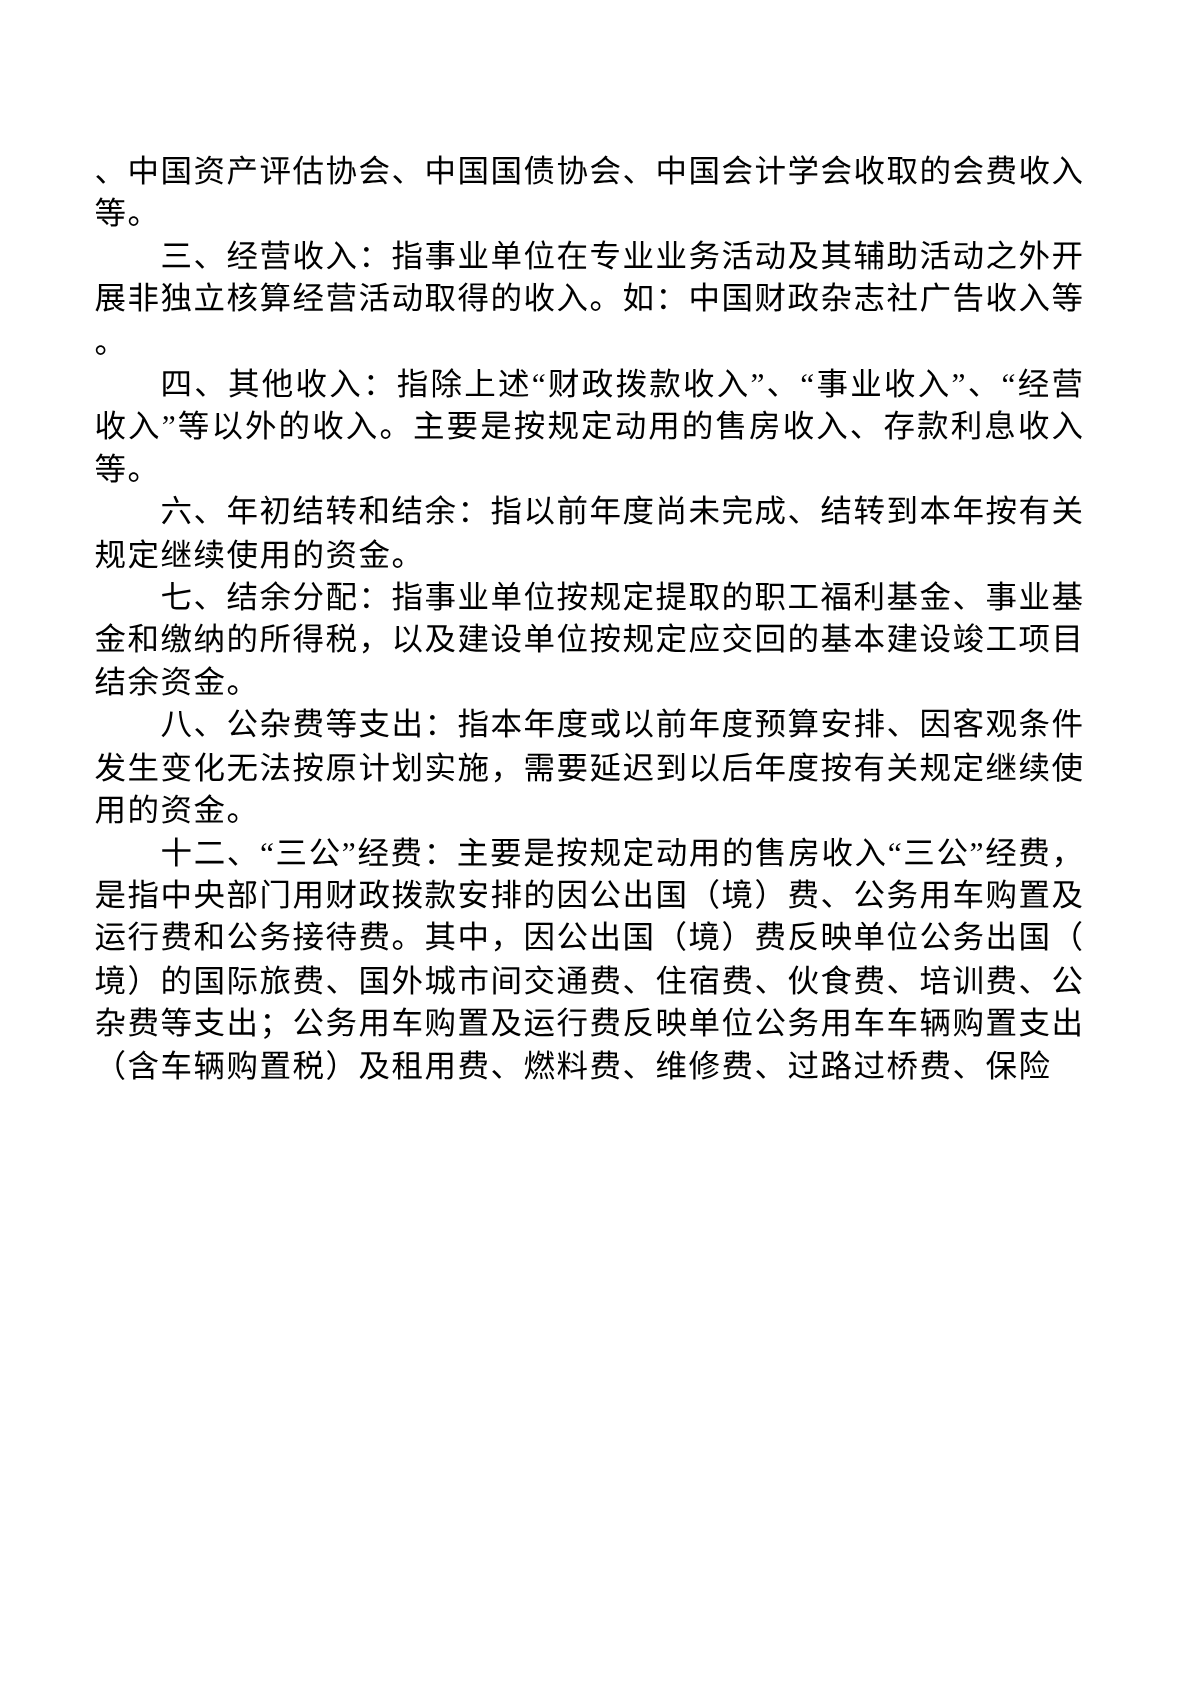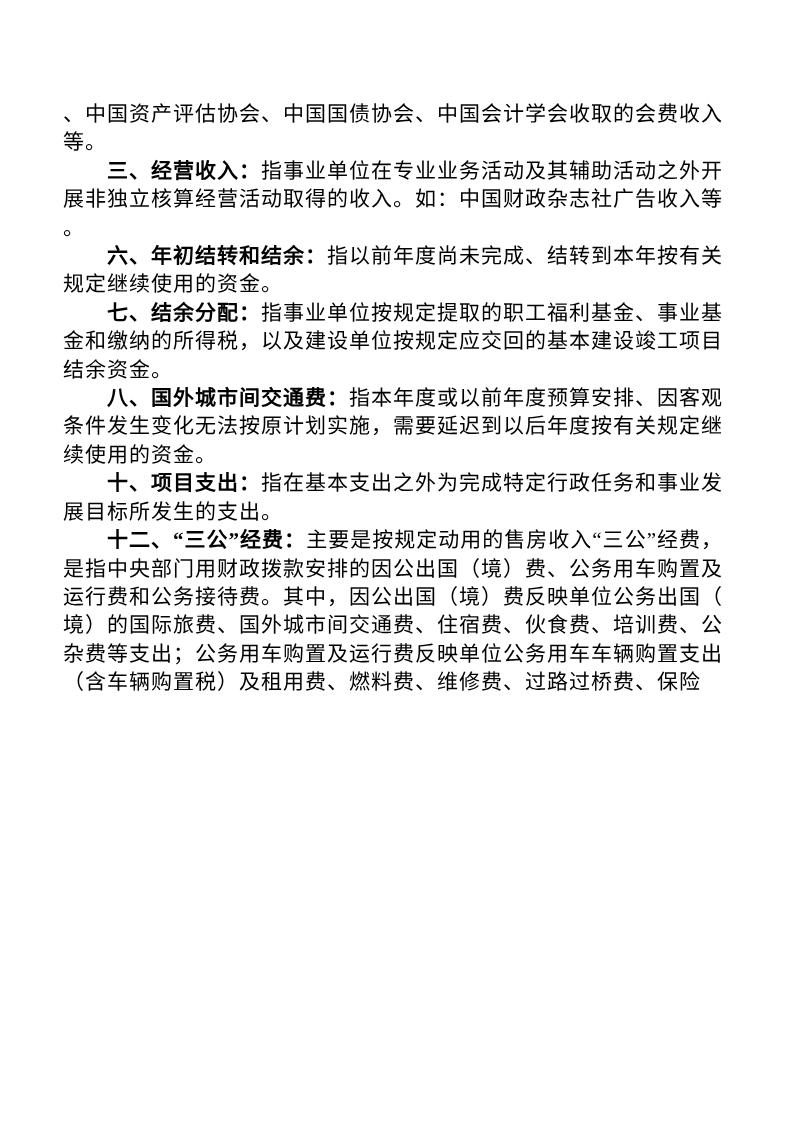--- a/index.html
+++ b/index.html
@@ -30,41 +30,41 @@
   }
   .para {
     margin: 0;
     padding: 0;
     text-indent: 44px;
   }
   .para.continuation {
     text-indent: 0;
   }
   .lead {
-    font-weight: 700;
+    font-weight: 400;
   }
 </style>
 </head>
 <body>
 
 <div class="page">
   <div class="content">
 
     <p class="para continuation"><span class="body-text">、中国资产评估协会、中国国债协会、中国会计学会收取的会费收入等。</span></p>
 
     <p class="para"><span class="lead">三、经营收入：</span><span class="body-text">指事业单位在专业业务活动及其辅助活动之外开展非独立核算经营活动取得的收入。如：中国财政杂志社广告收入等。</span></p>
 
+    <p class="para"><span class="lead">四、其他收入：</span><span class="body-text">指除上述“财政拨款收入”、“事业收入”、“经营收入”等以外的收入。主要是按规定动用的售房收入、存款利息收入等。</span></p>
 
 
     <p class="para"><span class="lead">六、年初结转和结余：</span><span class="body-text">指以前年度尚未完成、结转到本年按有关规定继续使用的资金。</span></p>
 
     <p class="para"><span class="lead">七、结余分配：</span><span class="body-text">指事业单位按规定提取的职工福利基金、事业基金和缴纳的所得税，以及建设单位按规定应交回的基本建设竣工项目结余资金。</span></p>
 
-    <p class="para"><span class="lead">八、国外城市间交通费：</span><span class="body-text">指本年度或以前年度预算安排、因客观条件发生变化无法按原计划实施，需要延迟到以后年度按有关规定继续使用的资金。</span></p>
+    <p class="para"><span class="lead">八、公杂费等支出：</span><span class="body-text">指本年度或以前年度预算安排、因客观条件发生变化无法按原计划实施，需要延迟到以后年度按有关规定继续使用的资金。</span></p>
 
 
-    <p class="para"><span class="lead">十、项目支出：</span><span class="body-text">指在基本支出之外为完成特定行政任务和事业发展目标所发生的支出。</span></p>
 
 
     <p class="para"><span class="lead">十二、“三公”经费：</span><span class="body-text">主要是按规定动用的售房收入“三公”经费，是指中央部门用财政拨款安排的因公出国（境）费、公务用车购置及运行费和公务接待费。其中，因公出国（境）费反映单位公务出国（境）的国际旅费、国外城市间交通费、住宿费、伙食费、培训费、公杂费等支出；公务用车购置及运行费反映单位公务用车车辆购置支出（含车辆购置税）及租用费、燃料费、维修费、过路过桥费、保险</span></p>
 
   </div>
 </div>
 
 </body></html>

